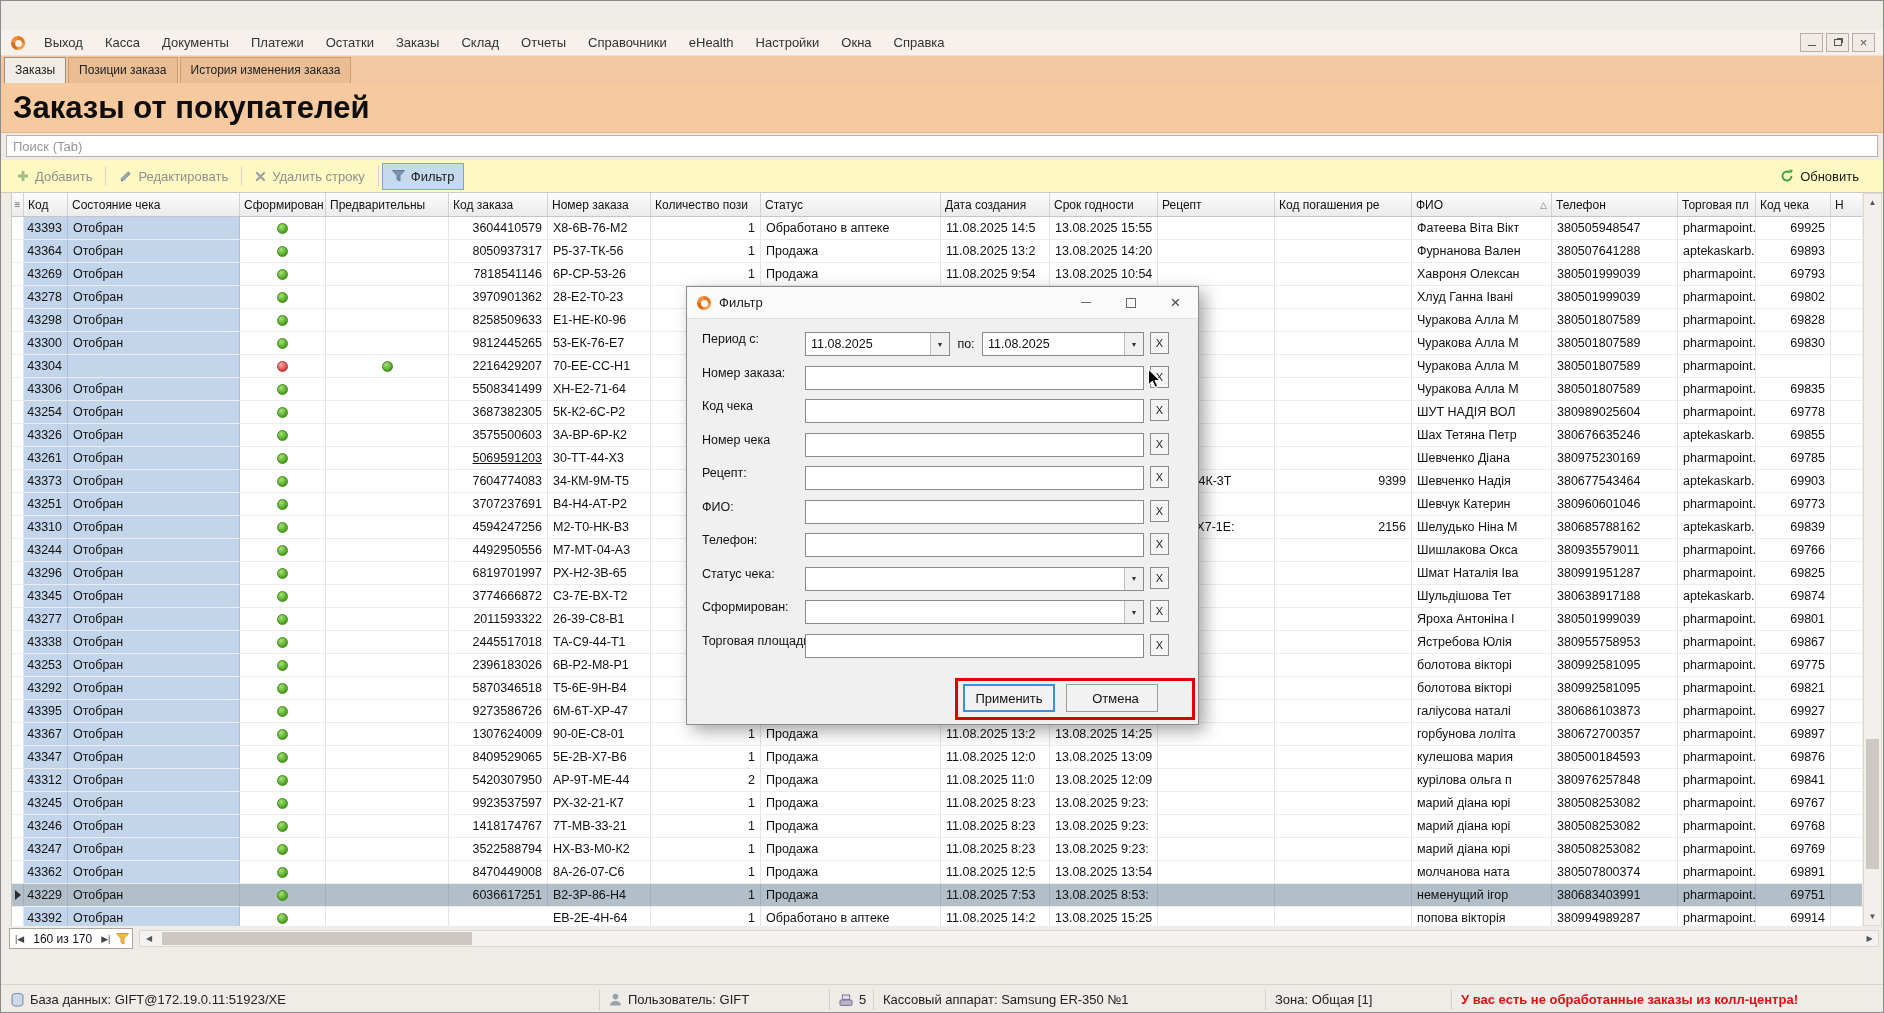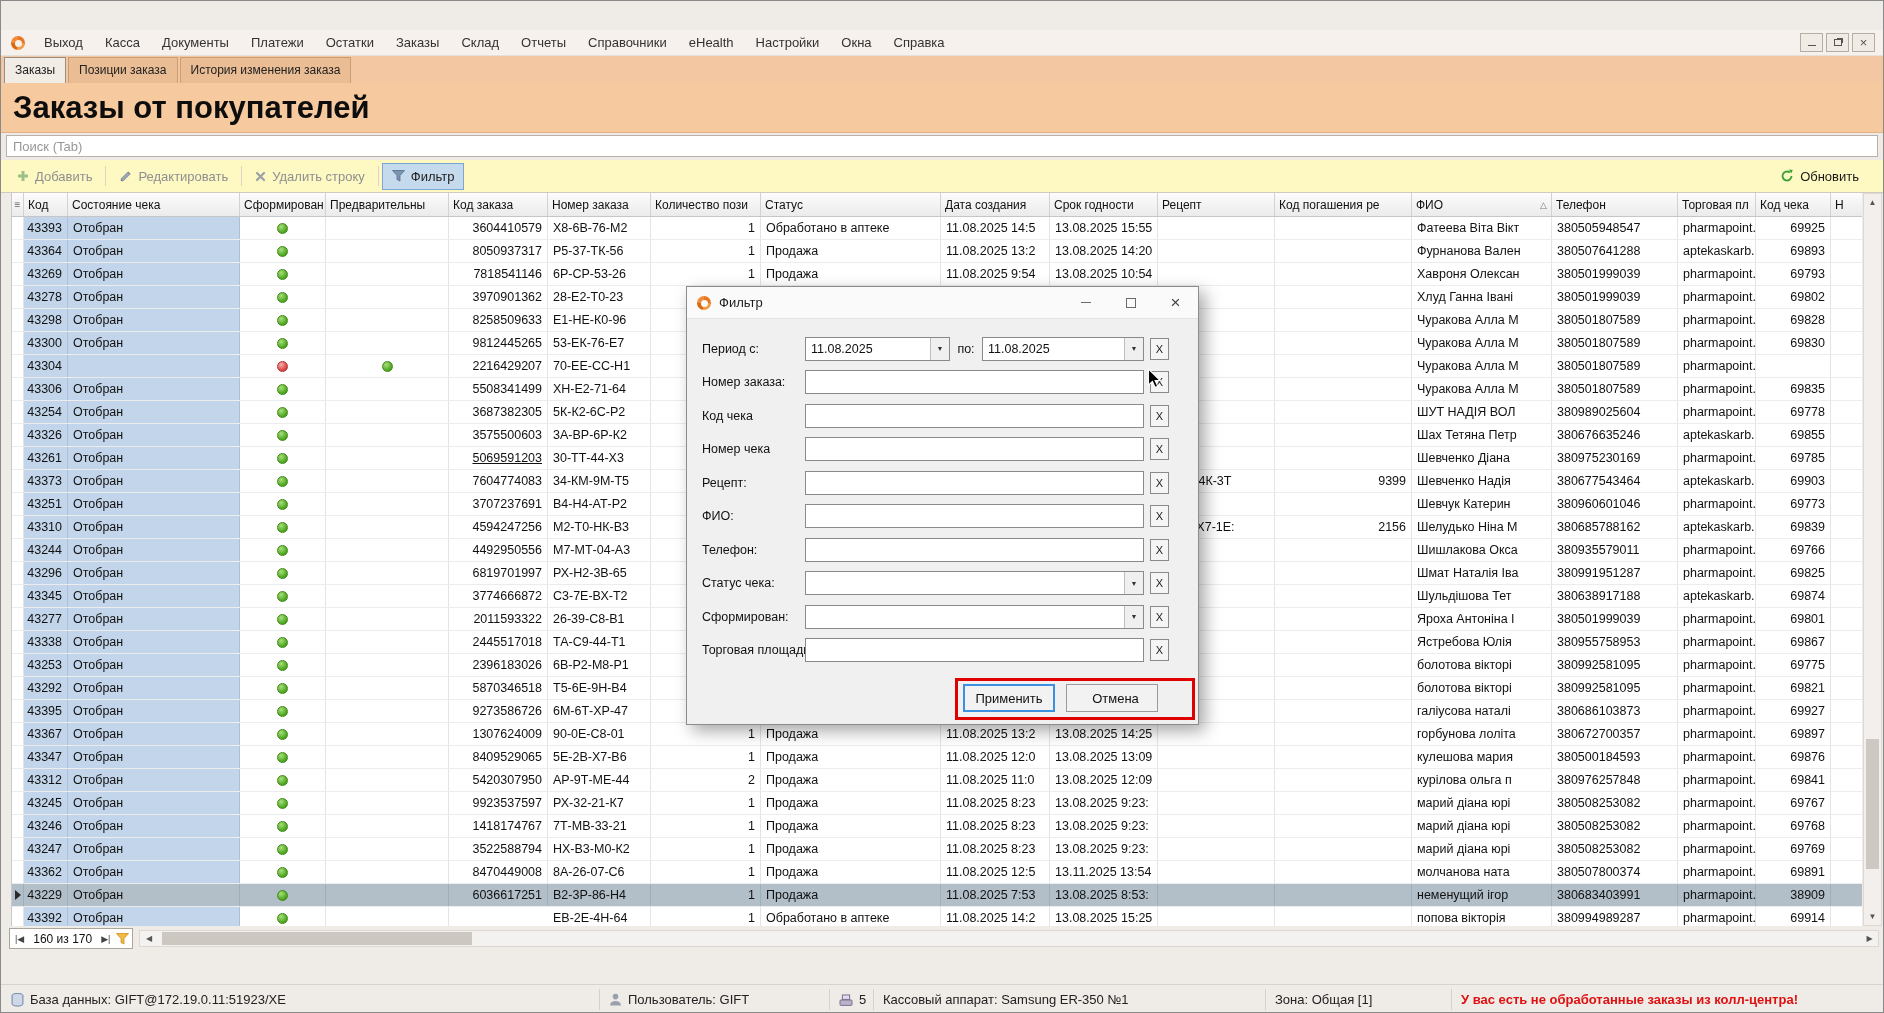--- a/index.html
+++ b/index.html
@@ -101,21 +101,21 @@
   .sb-alert{color:#e01010;font-weight:bold;}
 
   
   .dialog{position:absolute;left:685px;top:285px;width:513px;height:439px;background:#f0f0f0;border:1px solid #8c8c8c;box-shadow:6px 6px 16px rgba(0,0,0,.35);z-index:10;}
   .dlg-title{height:32px;background:#fafafa;display:flex;align-items:center;border-bottom:1px solid #e2e2e2;}
   .dlg-title .app-logo{--hole:#fafafa;width:14px;height:14px;}
   .dlg-title-text{font-size:13px;color:#1c1c1c;}
   .dlg-btns{margin-left:auto;display:flex;height:100%;}
   .dlg-btn{width:45px;height:100%;display:flex;align-items:center;justify-content:center;color:#444;}
   .dlg-fields{position:absolute;left:0;top:45px;width:100%;}
-  .f-row{display:flex;align-items:center;height:33.5px;padding-left:15px;}
+  .f-row{display:flex;align-items:flex-start;height:33.5px;padding-left:15px;}
   .f-label{width:103px;flex:none;font-size:12.5px;color:#111;white-space:nowrap;overflow:hidden;}
   .f-ctrl{width:339px;flex:none;display:flex;align-items:center;}
   .f-input{width:339px;height:24px;border:1px solid #8a8a8a;background:#fff;font:12.5px "Liberation Sans",sans-serif;padding:0 4px;color:#111;}
   .combo{height:24px;border:1px solid #8a8a8a;background:#fff;display:flex;align-items:center;flex:none;}
   .combo-val{flex:1;font-size:12.5px;padding:0 5px;color:#111;white-space:nowrap;overflow:hidden;}
   .combo-arrow{width:19px;height:100%;border-left:1px solid #bdbdbd;background:#f0f0f0;display:flex;align-items:center;justify-content:center;flex:none;}
   .combo-arrow::after{content:"▼";font-size:7px;color:#333;}
   .po-label{width:32px;text-align:center;font-size:12.5px;color:#111;flex:none;}
   .x-btn{width:19px;height:22px;margin-left:6px;border:1px solid #8a8a8a;background:#f5f5f5;font:11px "Liberation Sans",sans-serif;color:#222;display:flex;align-items:center;justify-content:center;flex:none;}
   .dlg-apply{position:absolute;left:276px;top:397px;width:92px;height:28px;background:#f2f2f2;border:2px solid #3d8fe0;font:13px "Liberation Sans",sans-serif;color:#111;}
@@ -895,21 +895,21 @@
           <div class="td a-l blue" style="width: 172px;">Отобран</div>
           <div class="td a-c" style="width: 86px;">
             <span class="dot green"></span>
           </div>
           <div class="td a-c" style="width: 123px;"></div>
           <div class="td a-r" style="width: 99px;">8470449008</div>
           <div class="td a-l" style="width: 103px;">8А-26-07-С6</div>
           <div class="td a-r" style="width: 110px;">1</div>
           <div class="td a-l" style="width: 180px;">Продажа</div>
           <div class="td a-l" style="width: 109px;">11.08.2025 12:5</div>
-          <div class="td a-l" style="width: 108px;">13.11.2025 13:54</div>
+          <div class="td a-l" style="width: 108px;">13.08.2025 13:54</div>
           <div class="td a-l" style="width: 117px;"></div>
           <div class="td a-r" style="width: 137px;"></div>
           <div class="td a-l" style="width: 140px;">молчанова ната</div>
           <div class="td a-l" style="width: 126px;">380507800374</div>
           <div class="td a-l" style="width: 78px;">pharmapoint.</div>
           <div class="td a-r" style="width: 75px;">69891</div>
           <div class="td" style="width: 32px;"></div>
         </div>
         <div class="tr selected">
           <div class="td marker" style="width: 12px;">
@@ -925,21 +925,21 @@
           <div class="td a-l" style="width: 103px;">В2-3Р-86-Н4</div>
           <div class="td a-r" style="width: 110px;">1</div>
           <div class="td a-l" style="width: 180px;">Продажа</div>
           <div class="td a-l" style="width: 109px;">11.08.2025 7:53</div>
           <div class="td a-l" style="width: 108px;">13.08.2025 8:53:</div>
           <div class="td a-l" style="width: 117px;"></div>
           <div class="td a-r" style="width: 137px;"></div>
           <div class="td a-l" style="width: 140px;">неменущий ігор</div>
           <div class="td a-l" style="width: 126px;">380683403991</div>
           <div class="td a-l" style="width: 78px;">pharmapoint.</div>
-          <div class="td a-r" style="width: 75px;">38909</div>
+          <div class="td a-r" style="width: 75px;">69751</div>
           <div class="td" style="width: 32px;"></div>
         </div>
         <div class="tr">
           <div class="td marker" style="width: 12px;"></div>
           <div class="td a-r blue" style="width: 44px;">43392</div>
           <div class="td a-l blue" style="width: 172px;">Отобран</div>
           <div class="td a-c" style="width: 86px;">
             <span class="dot green"></span>
           </div>
           <div class="td a-c" style="width: 123px;"></div>

